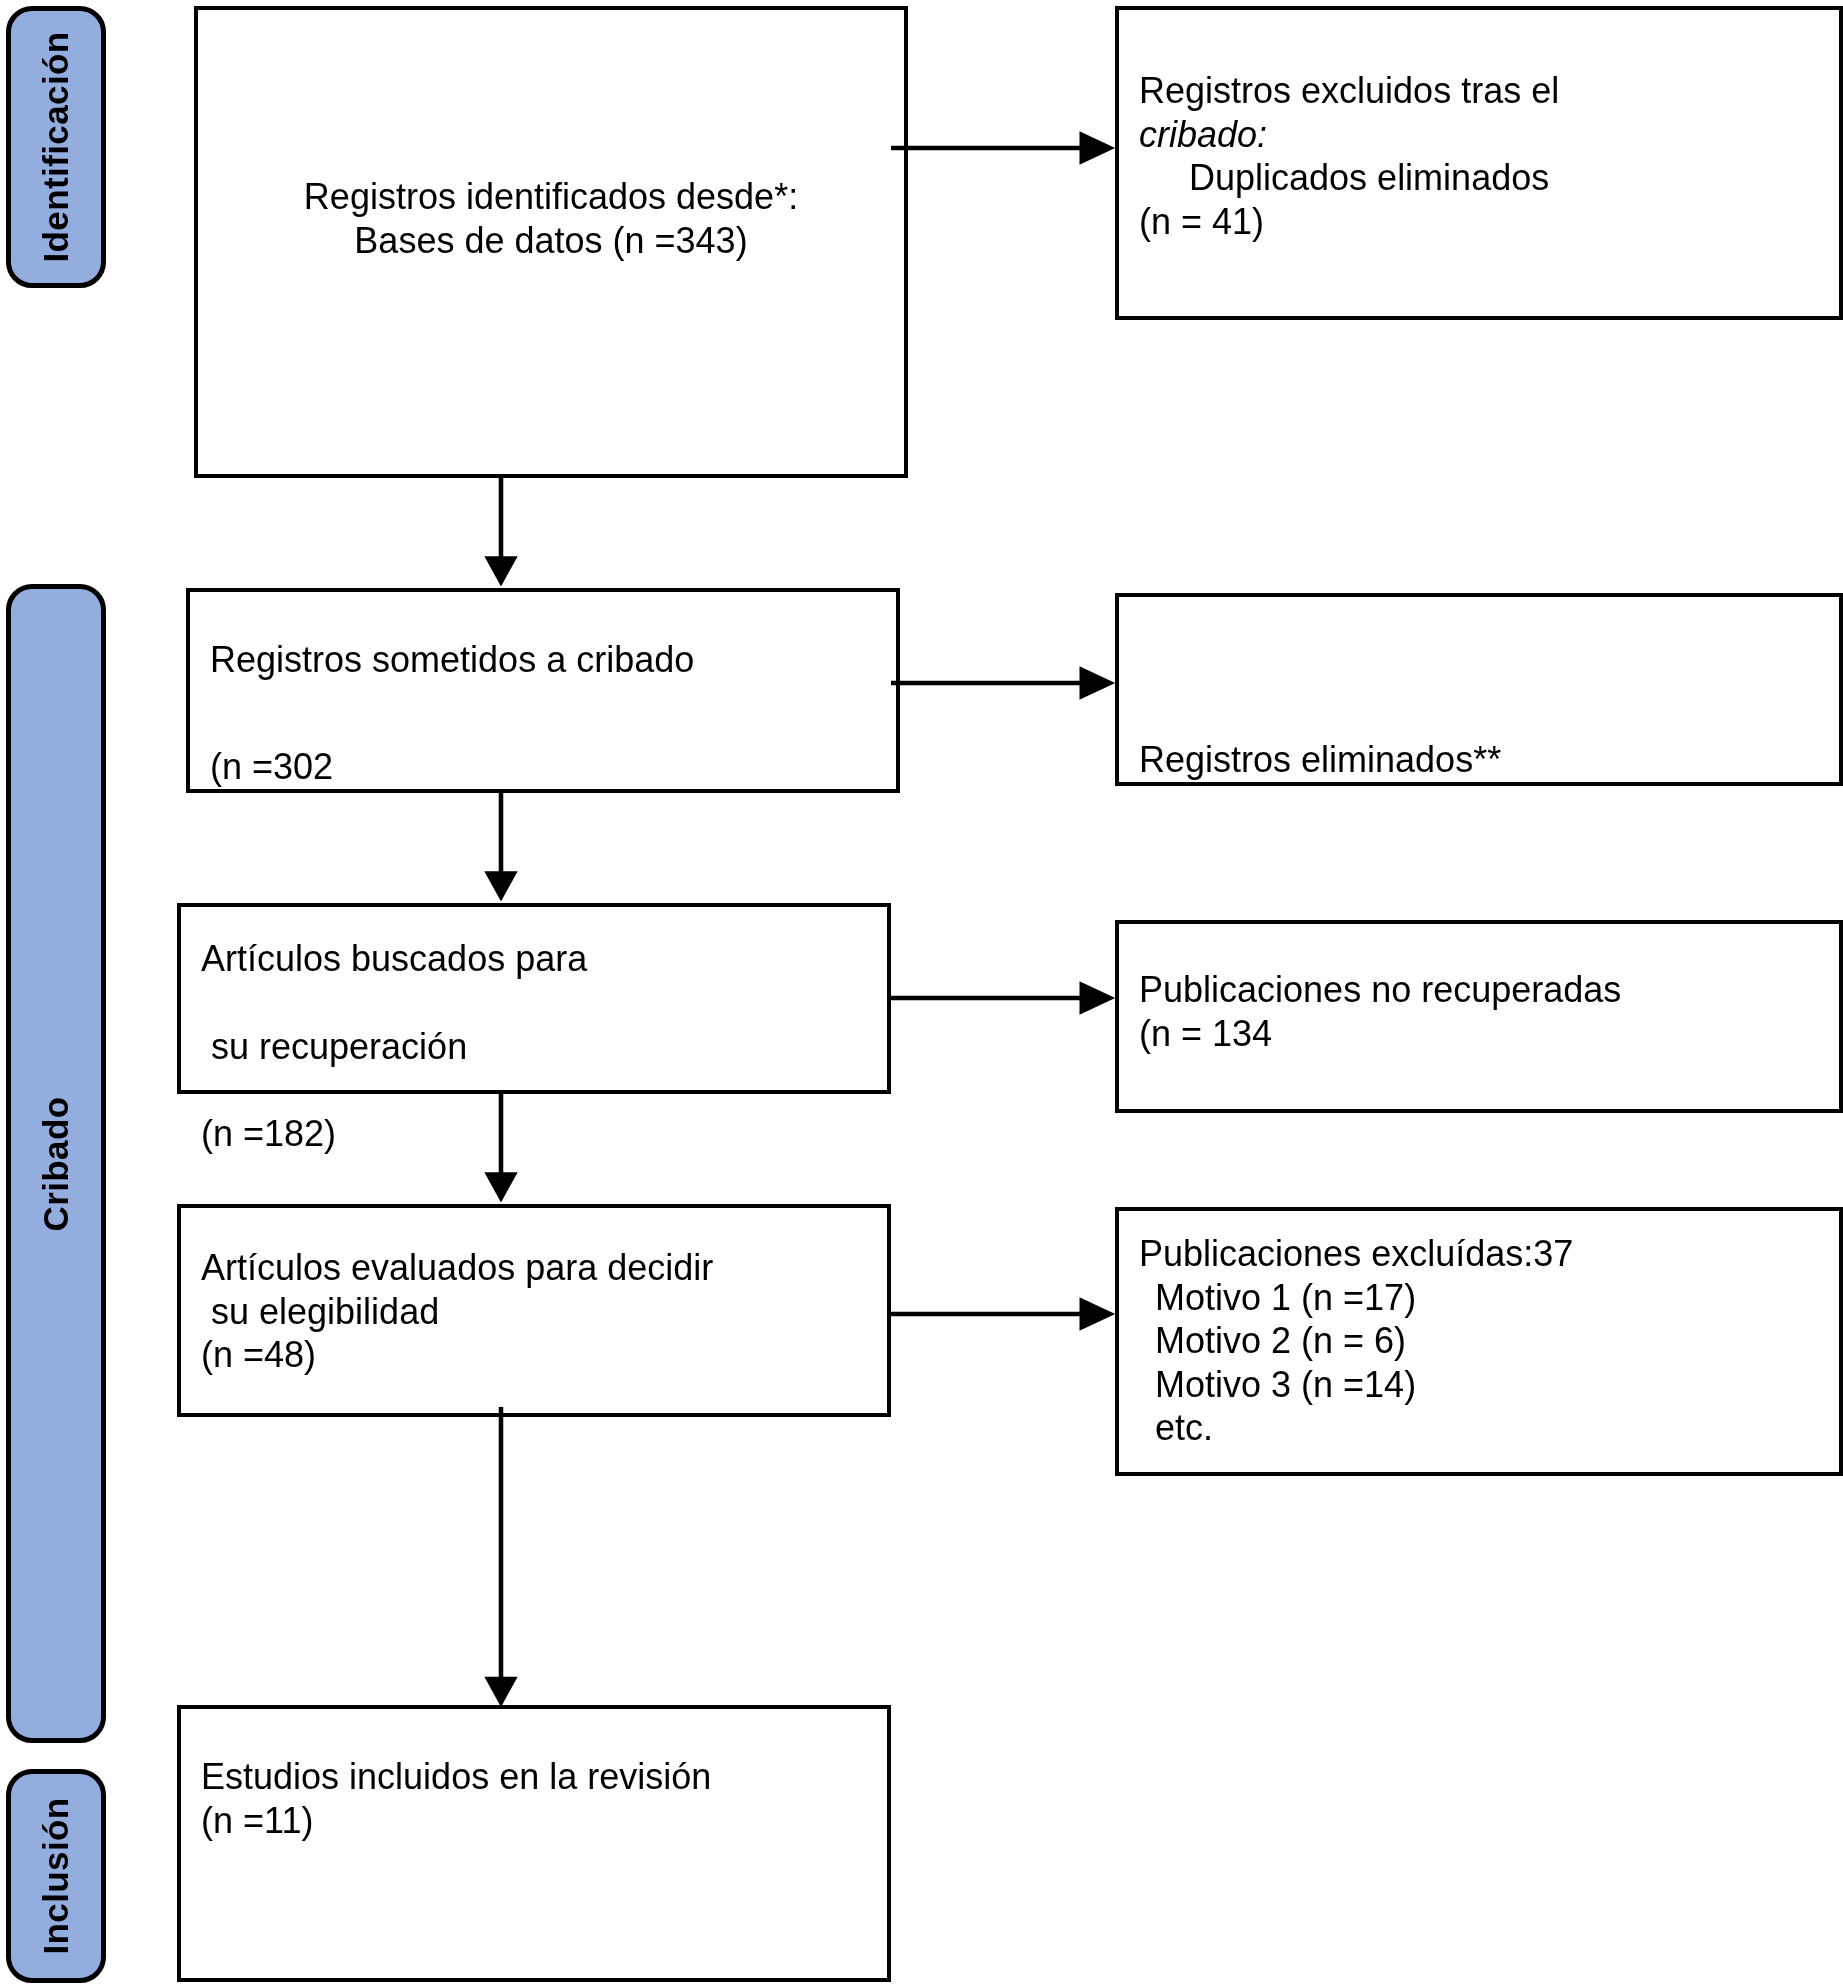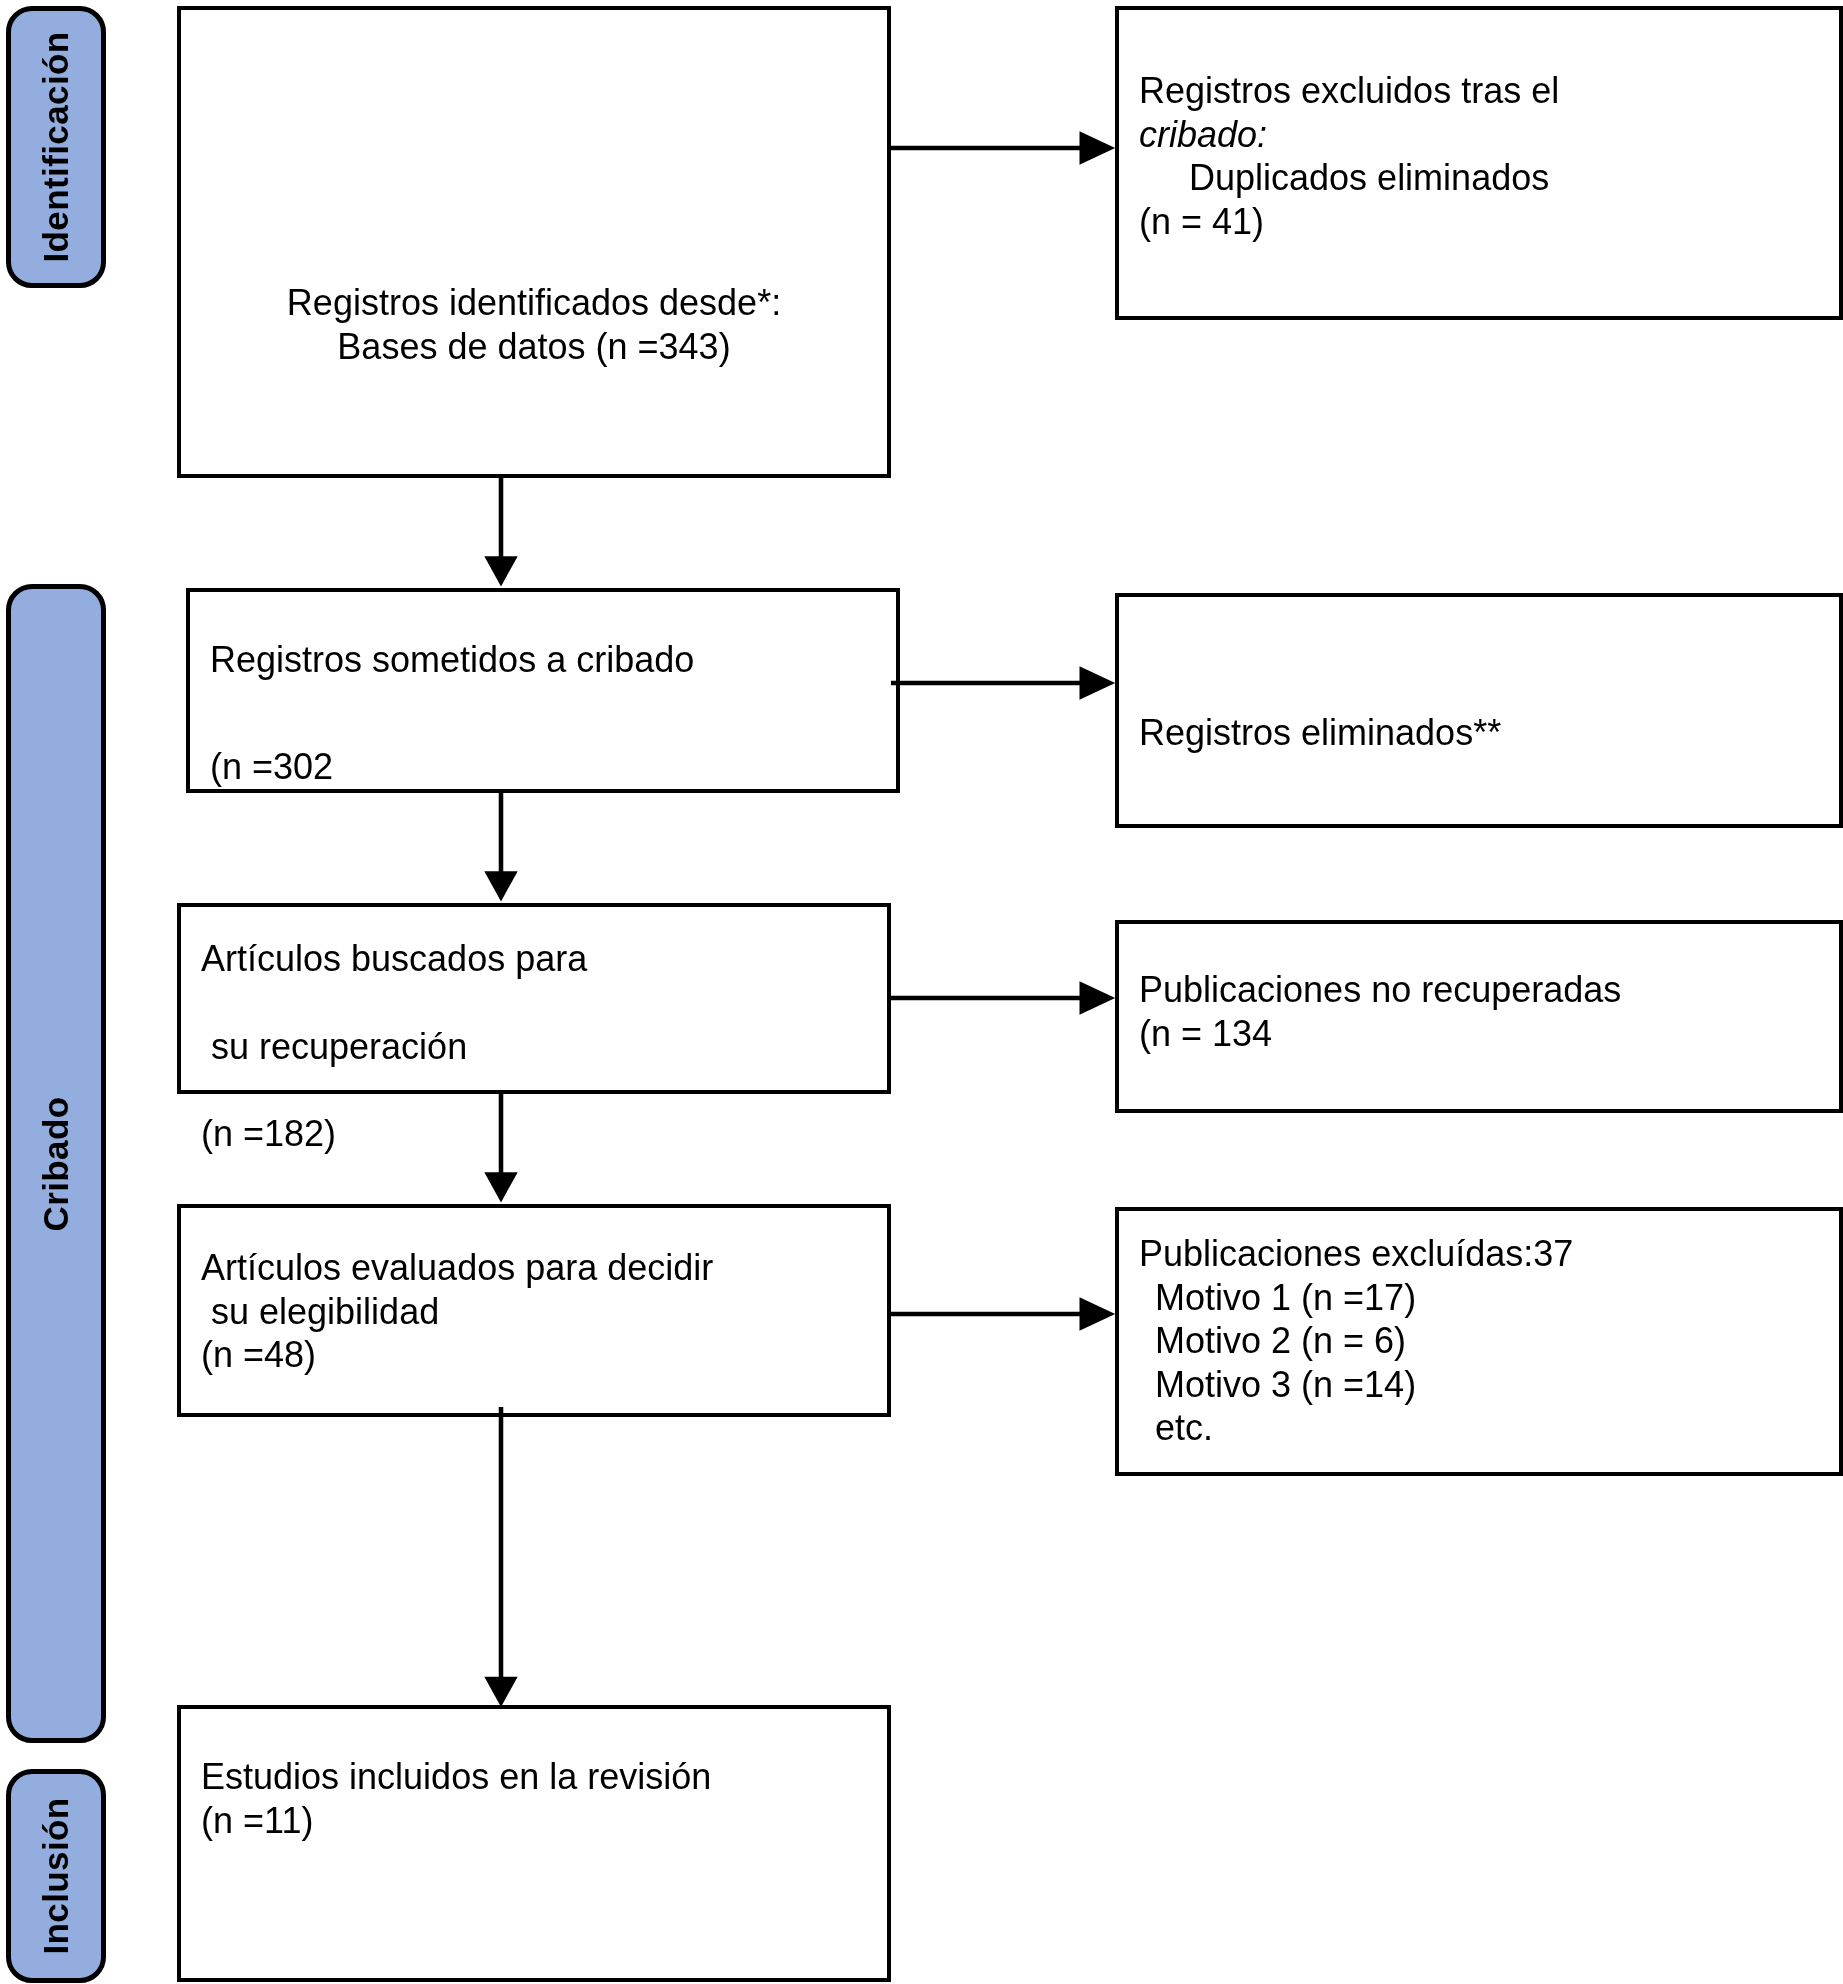--- a/index.html
+++ b/index.html
@@ -90,21 +90,21 @@
   </div>
 
   <div class="phase-bar" style="left:6px; top:584px; width:100px; height:1159px;">
     <span class="phase-label">Cribado</span>
   </div>
 
   <div class="phase-bar" style="left:6px; top:1769px; width:100px; height:214px;">
     <span class="phase-label">Inclusión</span>
   </div>
 
-  <div class="flow-box" style="left: 177px; top: 6px; width: 714px; height: 472px; justify-content: center; padding-top: 165px;">
+  <div class="flow-box" style="left: 194px; top: 6px; width: 714px; height: 472px; justify-content: flex-start; padding-top: 165px;">
     <div class="box-text center">Registros identificados desde*:</div>
     <div class="box-text center">Bases de datos (n =343)</div>
   </div>
 
   <div class="flow-box" style="left: 1115px; top: 6px; width: 728px; height: 314px; justify-content: flex-start; padding-top: 59px;">
     <div class="box-text">Registros excluidos tras el</div>
     <div class="box-text italic">cribado:</div>
     <div class="box-text indent">Duplicados eliminados</div>
     <div class="box-text">(n = 41)</div>
   </div>
@@ -121,21 +121,21 @@
       <line x1="30" y1="0" x2="30" y2="105" stroke="#000" stroke-width="6"></line>
       <polygon points="8,103 52,103 30,143" fill="#000"></polygon>
     </svg>
   </div>
 
   <div class="flow-box" style="left: 186px; top: 588px; width: 714px; height: 205px; justify-content: space-between; padding-top: 46px;">
     <div class="box-text">Registros sometidos a cribado</div>
     <div class="box-text">(n =302</div>
   </div>
 
-  <div class="flow-box" style="left: 1115px; top: 593px; width: 728px; height: 235px; justify-content: center; padding-top: 44px;">
+  <div class="flow-box" style="left: 1115px; top: 593px; width: 728px; height: 193px; justify-content: flex-end; padding-top: 44px;">
     <div class="box-text">Registros eliminados**</div>
   </div>
 
   <div class="conn" style="left:891px; top:660px; width:228px; height:46px;">
     <svg width="228" height="46" viewBox="0 0 300 60">
       <line x1="0" y1="30" x2="250" y2="30" stroke="#000" stroke-width="6"></line>
       <polygon points="248,8 295,30 248,52" fill="#000"></polygon>
     </svg>
   </div>
 

